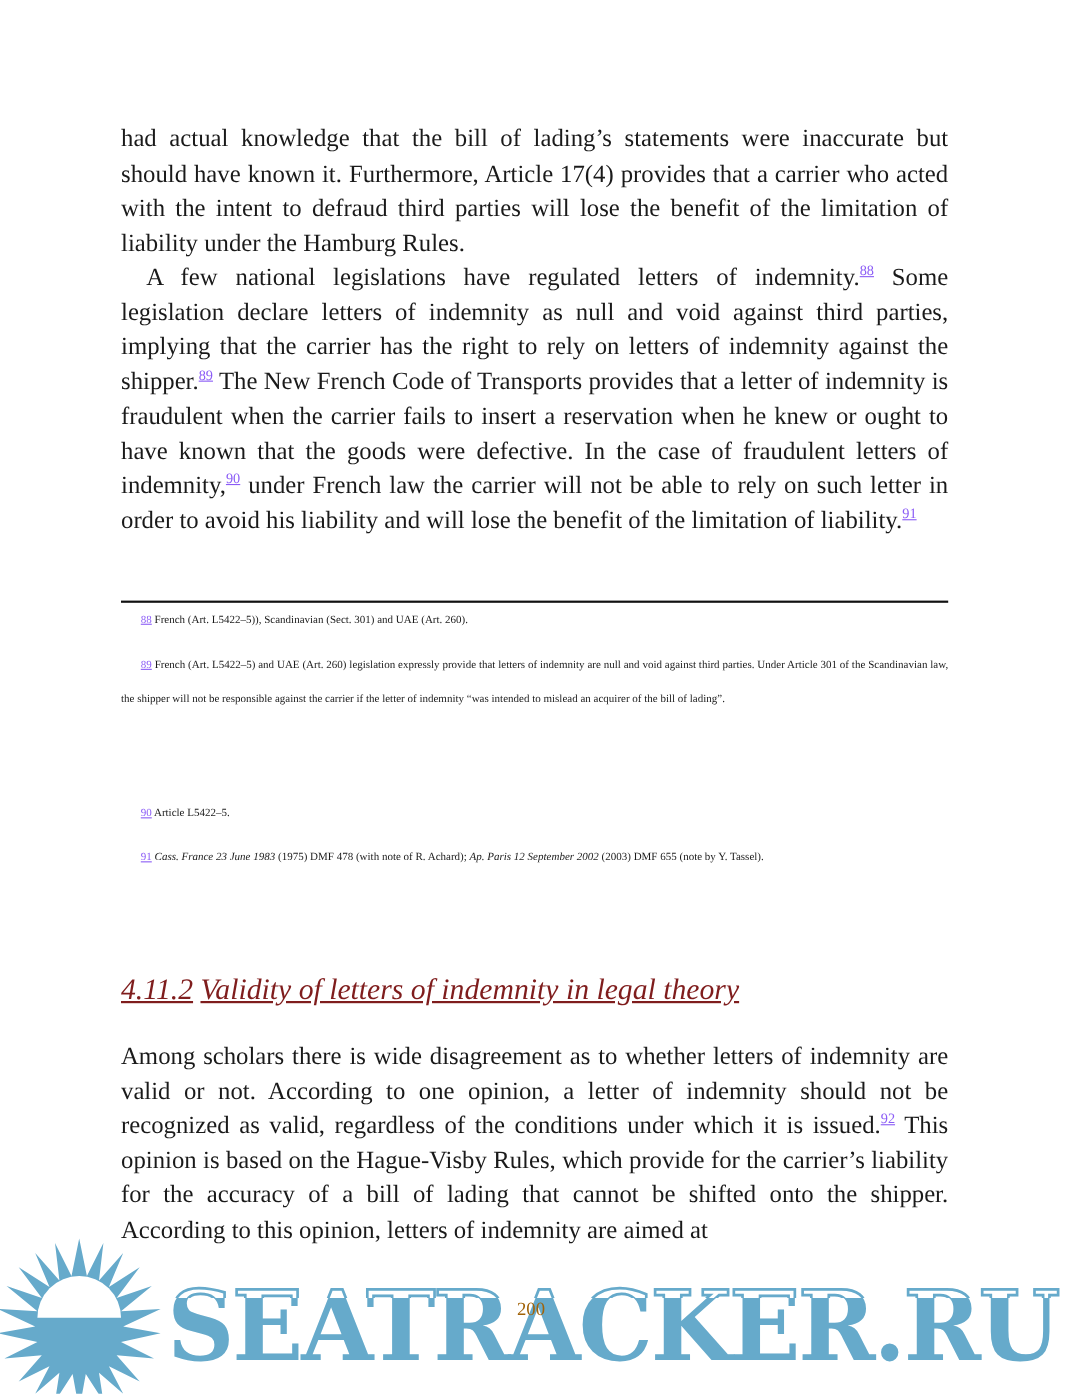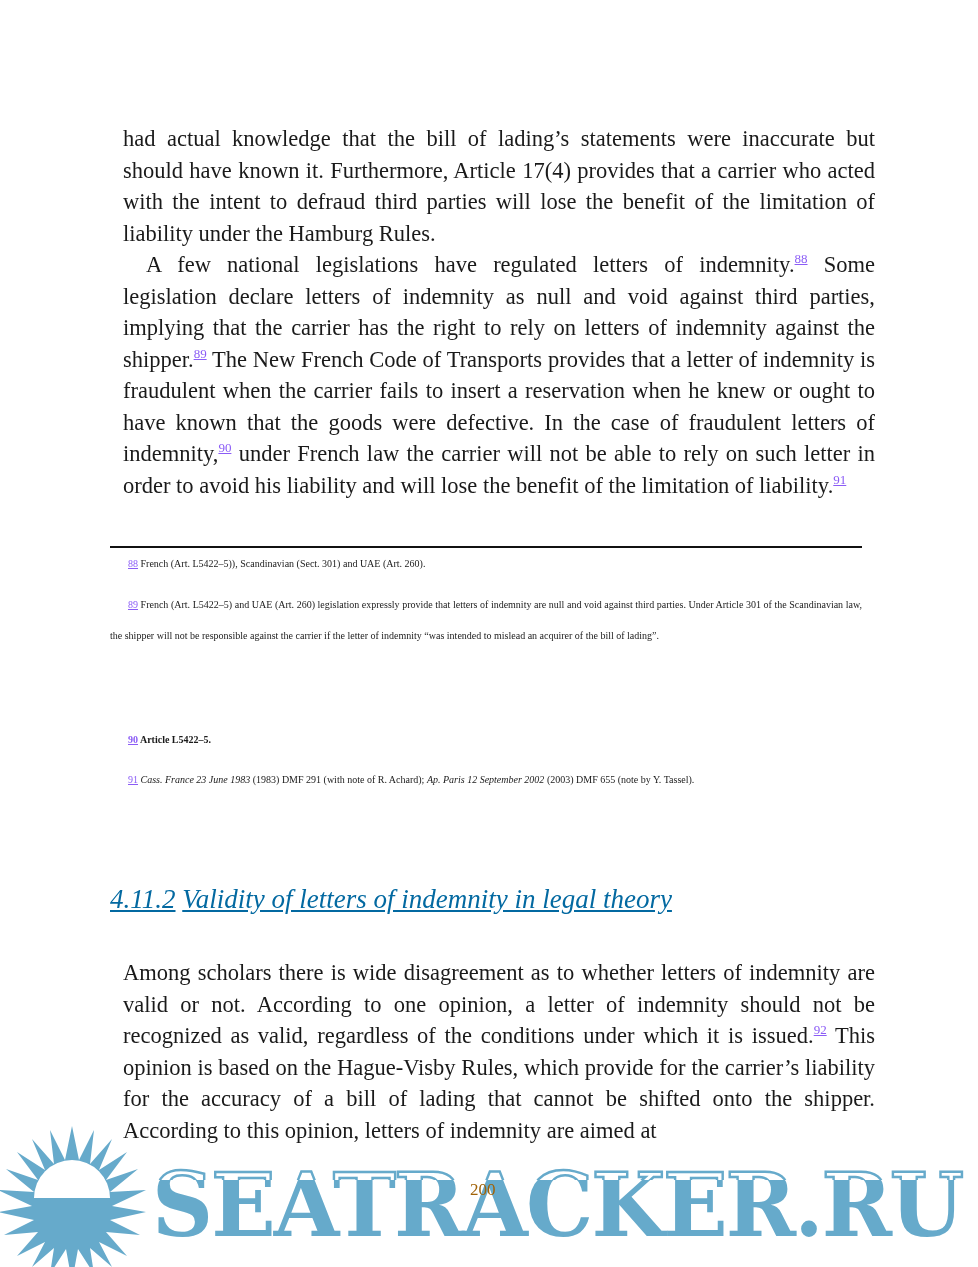--- a/index.html
+++ b/index.html
@@ -5,44 +5,44 @@
   html, body { margin: 0; padding: 0; background: #ffffff; }
   body {
     width: 978px; height: 1267px; position: relative; overflow: hidden;
     font-family: "DejaVu Serif", "Liberation Serif", serif;
     color: #1a1a1a;
   }
   .page { position: absolute; left: 110px; top: 0; width: 752px; }
   .body-text {
     font-family: "Liberation Serif", serif;
     font-size: 22.5px; line-height: 31.5px; text-align: justify;
-    margin: 13px;
+    margin: 0;
   }
   .p1 { position: absolute; top: 110px; left: 0; width: 752px; }
   .p2 { position: absolute; top: 236px; left: 0; width: 752px; text-indent: 23px; }
   .p3 { position: absolute; top: 944px; left: 0; width: 752px; }
   sup.fnref { font-size: 13px; line-height: 0; vertical-align: 9px; }
   a { color: #8b5cf6; text-decoration: underline; }
   .rule { position: absolute; left: 0; top: 546px; width: 752px; height: 2px; background: #111; }
   .fn {
     position: absolute; left: 0; width: 752px;
     font-family: "Liberation Serif", serif; font-size: 10px; line-height: 31px;
     text-align: justify; text-indent: 18px; margin: 0;
   }
   .fn88 { top: 548px; }
   .fn89 { top: 589px; }
-  .fn90 { top: 724px; font-weight: bold; }
+  .fn90 { top: 724px; }
   .fn91 { top: 764px; }
   .fn i { font-style: italic; }
   .heading {
     position: absolute; left: 0; top: 880px; margin: 0;
     font-family: "Liberation Serif", serif; font-style: italic; font-weight: normal;
     font-size: 27px; line-height: 38px;
   }
-  .heading a { color: #0369a1; }
+  .heading a { color: #7f1d1d; }
   .watermark { position: absolute; left: 0; top: 1124px; width: 978px; height: 147px; }
   .pagenum {
     position: absolute; left: 470px; top: 1180px;
     font-family: "Liberation Serif", serif; font-size: 17px; color: #a16207;
   }
 </style>
 </head>
 <body>
 
 <div class="page">
@@ -52,21 +52,21 @@
   <p class="body-text p2"><span>A few national legislations have regulated letters of indemnity.</span><sup class="fnref"><a>88</a></sup><span> Some legislation declare letters of indemnity as null and void against third parties, implying that the carrier has the right to rely on letters of indemnity against the shipper.</span><sup class="fnref"><a>89</a></sup><span> The New French Code of Transports provides that a letter of indemnity is fraudulent when the carrier fails to insert a reservation when he knew or ought to have known that the goods were defective. In the case of fraudulent letters of indemnity,</span><sup class="fnref"><a>90</a></sup><span> under French law the carrier will not be able to rely on such letter in order to avoid his liability and will lose the benefit of the limitation of liability.</span><sup class="fnref"><a>91</a></sup></p>
 
   <div class="rule"></div>
 
   <p class="fn fn88"><a>88</a><span> French (Art. L5422–5)), Scandinavian (Sect. 301) and UAE (Art. 260).</span></p>
 
   <p class="fn fn89"><a>89</a><span> French (Art. L5422–5) and UAE (Art. 260) legislation expressly provide that letters of indemnity are null and void against third parties. Under Article 301 of the Scandinavian law, the shipper will not be responsible against the carrier if the letter of indemnity “was intended to mislead an acquirer of the bill of lading”.</span></p>
 
   <p class="fn fn90"><a>90</a><span> Article L5422–5.</span></p>
 
-  <p class="fn fn91"><a>91</a> <i>Cass. France 23 June 1983</i><span> (1983) DMF 291 (with note of R. Achard); </span><i>Ap. Paris 12 September 2002</i><span> (2003) DMF 655 (note by Y. Tassel).</span></p>
+  <p class="fn fn91"><a>91</a> <i>Cass. France 23 June 1983</i><span> (1975) DMF 478 (with note of R. Achard); </span><i>Ap. Paris 12 September 2002</i><span> (2003) DMF 655 (note by Y. Tassel).</span></p>
 
   <h2 class="heading"><a>4.11.2</a> <a>Validity of letters of indemnity in legal theory</a></h2>
 
   <p class="body-text p3"><span>Among scholars there is wide disagreement as to whether letters of indemnity are valid or not. According to one opinion, a letter of indemnity should not be recognized as valid, regardless of the conditions under which it is issued.</span><sup class="fnref"><a>92</a></sup><span> This opinion is based on the Hague-Visby Rules, which provide for the carrier’s liability for the accuracy of a bill of lading that cannot be shifted onto the shipper. According to this opinion, letters of indemnity are aimed at</span></p>
 </div>
 
 <div class="watermark">
   <svg width="978" height="147" viewBox="0 0 978 147">
     <g transform="translate(72,80)">
       <polygon fill="#66aacb" points="

